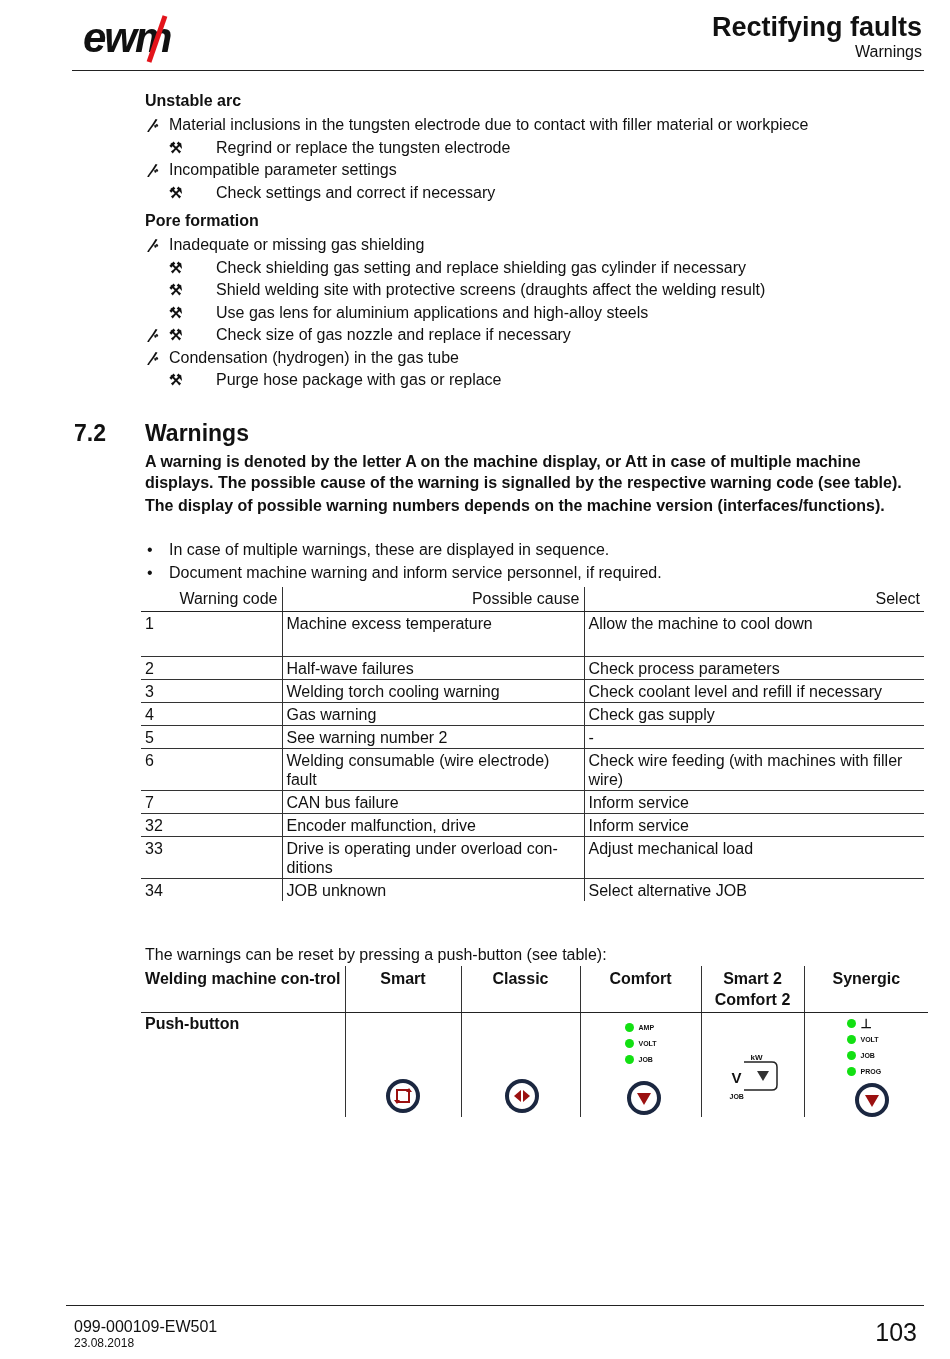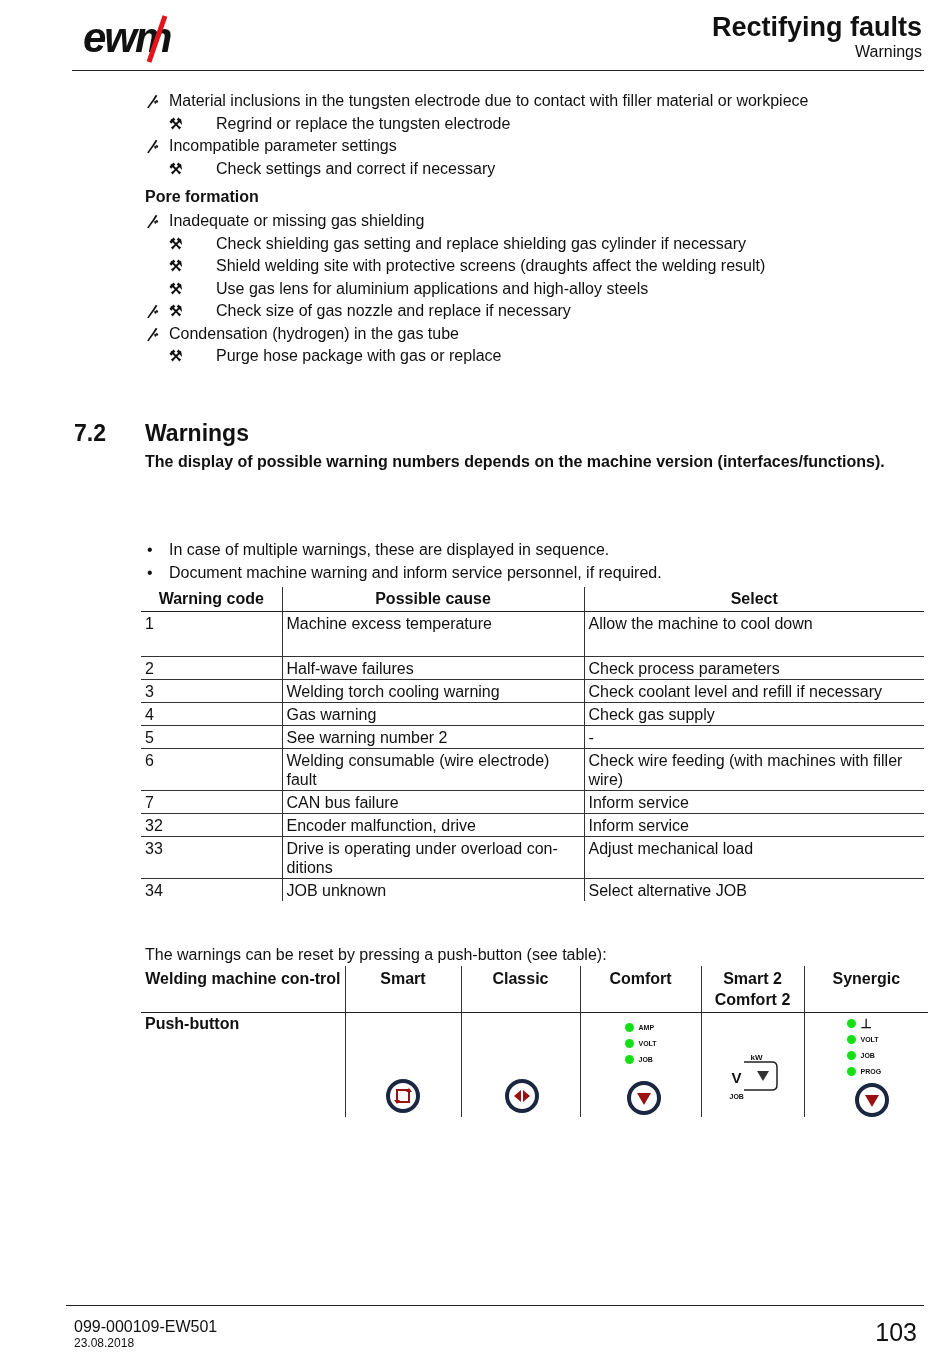--- a/index.html
+++ b/index.html
@@ -21,29 +21,29 @@
 
   .h2num { left: 74px; top: 420px; font-size: 23px; font-weight: bold; }
   .h2txt { left: 145px; top: 420px; font-size: 23px; font-weight: bold; }
   .intro { left: 145px; top: 452px; width: 780px; font-weight: bold; font-size: 16px; line-height: 20.5px; }
   .intro p { margin: 0 0 3px 0; }
   .bullets { left: 145px; top: 538px; width: 780px; font-size: 16px; line-height: 23px; }
   .bullet { position: relative; padding-left: 24px; }
   .bullet .dot { position: absolute; left: 2px; top: 0; }
 
   table.warn { position: absolute; left: 141px; top: 587px; width: 783px; border-collapse: collapse; font-size: 16px; }
-  table.warn th { text-align: center; font-weight: bold; padding: 2px 4px; border-bottom: 1.5px solid #222; height: 20px; }
+  table.warn th { text-align: right; font-weight: normal; padding: 2px 4px; border-bottom: 1.5px solid #222; height: 20px; }
   table.warn td { vertical-align: top; padding: 2px 4px 1px 4px; border-bottom: 1.5px solid #333; line-height: 19px; }
   table.warn th + th, table.warn td + td { border-left: 1.5px solid #333; }
   table.warn tr.tall td { height: 41px; }
 
   .reset-note { left: 145px; top: 946px; font-size: 16px; }
   table.ctrl { position: absolute; left: 141px; top: 966px; width: 787px; border-collapse: collapse; font-size: 16px; }
   table.ctrl th { font-weight: bold; vertical-align: top; padding: 2px 4px; border-bottom: 1.5px solid #222; line-height: 21px; height: 42px; text-align: center; }
-  table.ctrl th:first-child { text-align: right; }
+  table.ctrl th:first-child { text-align: center; }
   table.ctrl td { vertical-align: top; height: 100px; padding: 2px 4px; text-align: center; position: relative; margin-top: 14px; }
   table.ctrl td:first-child { text-align: left; font-weight: bold; }
   table.ctrl th + th, table.ctrl td + td { border-left: 1.5px solid #333; }
 
   .btn-ring { width: 26px; height: 26px; border-radius: 50%; border: 4px solid #1b2740; display: inline-flex; align-items: center; justify-content: center; background: #fff; }
   .led-row { display: flex; align-items: center; gap: 5px; font-size: 7px; font-weight: bold; height: 16px; }
   .led { width: 9px; height: 9px; border-radius: 50%; background: #12e012; display: inline-block; }
 
   .foot-rule { left: 66px; top: 1305px; width: 858px; height: 1px; background: #222; }
   .docnum { left: 74px; top: 1318px; font-size: 16px; }
@@ -57,39 +57,41 @@
   <svg width="130" height="50" viewBox="0 0 130 50">
     <text x="0" y="38" font-family="Liberation Sans, sans-serif" font-size="42" font-weight="bold" font-style="italic" fill="#111" letter-spacing="-2">ewm</text>
     <line x1="82" y1="2" x2="66" y2="48" stroke="#e3141b" stroke-width="5"></line>
   </svg>
 </div>
 <div class="abs title">Rectifying faults</div>
 <div class="abs subtitle">Warnings</div>
 <div class="abs head-rule"></div>
 
 <div class="abs content">
+  <div class="sec-head">Unstable arc</div>
   <div class="cause"><span class="ico">〴</span><span>Material inclusions in the tungsten electrode due to contact with filler material or workpiece</span></div>
   <div class="remedy"><span class="ico">⚒</span><span>Regrind or replace the tungsten electrode</span></div>
   <div class="cause"><span class="ico">〴</span><span>Incompatible parameter settings</span></div>
   <div class="remedy"><span class="ico">⚒</span><span>Check settings and correct if necessary</span></div>
   <div class="gap"></div>
   <div class="sec-head">Pore formation</div>
   <div class="cause"><span class="ico">〴</span><span>Inadequate or missing gas shielding</span></div>
   <div class="remedy"><span class="ico">⚒</span><span>Check shielding gas setting and replace shielding gas cylinder if necessary</span></div>
   <div class="remedy"><span class="ico">⚒</span><span>Shield welding site with protective screens (draughts affect the welding result)</span></div>
   <div class="remedy"><span class="ico">⚒</span><span>Use gas lens for aluminium applications and high-alloy steels</span></div>
   <div class="cause"><span class="ico">〴</span></div>
   <div class="remedy"><span class="ico">⚒</span><span>Check size of gas nozzle and replace if necessary</span></div>
   <div class="cause"><span class="ico">〴</span><span>Condensation (hydrogen) in the gas tube</span></div>
   <div class="remedy"><span class="ico">⚒</span><span>Purge hose package with gas or replace</span></div>
 </div>
 
 <div class="abs h2num">7.2</div>
 <div class="abs h2txt">Warnings</div>
 <div class="abs intro">
+  <p>A warning is denoted by the letter A on the machine display, or Att  in case of multiple machine displays. The possible cause of the warning is signalled by the respective warning code (see table).</p>
   <p>The display of possible warning numbers depends on the machine version (interfaces/functions).</p>
 </div>
 <div class="abs bullets">
   <div class="bullet"><span class="dot">•</span><span>In case of multiple warnings, these are displayed in sequence.</span></div>
   <div class="bullet"><span class="dot">•</span><span>Document machine warning and  inform service personnel, if required.</span></div>
 </div>
 
 <table class="warn">
   <colgroup>
       <col style="width:141px">

